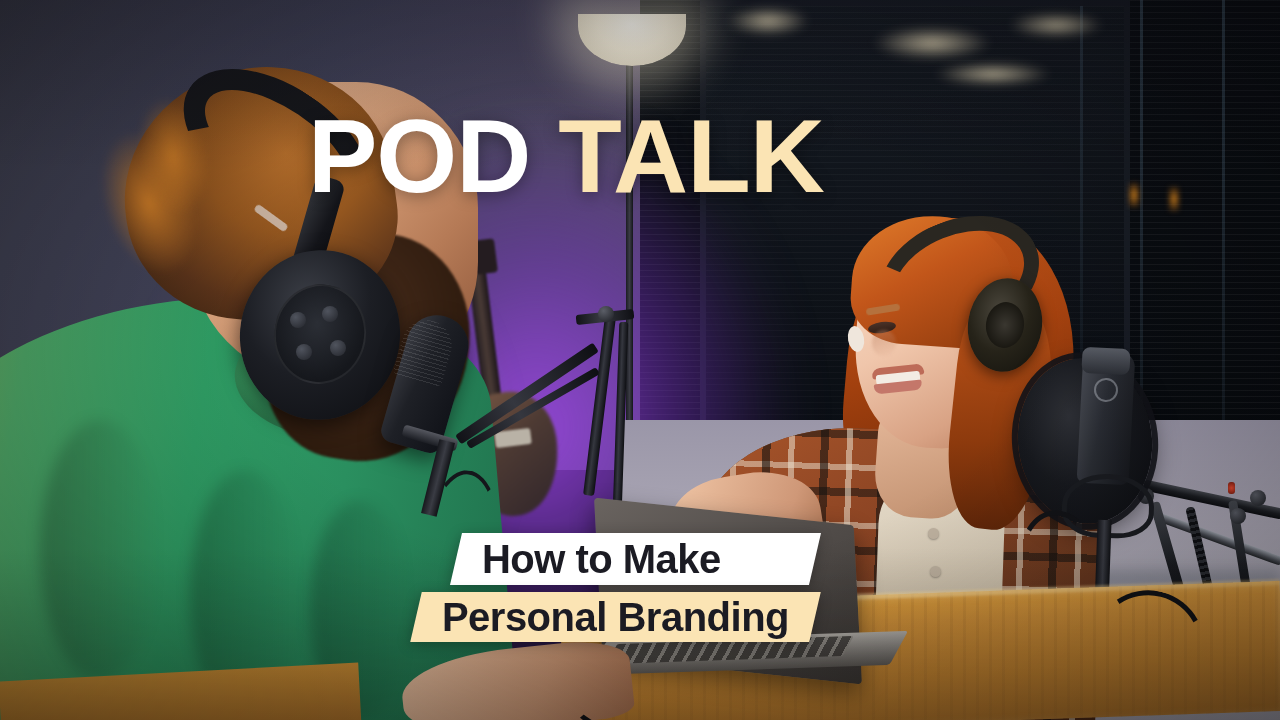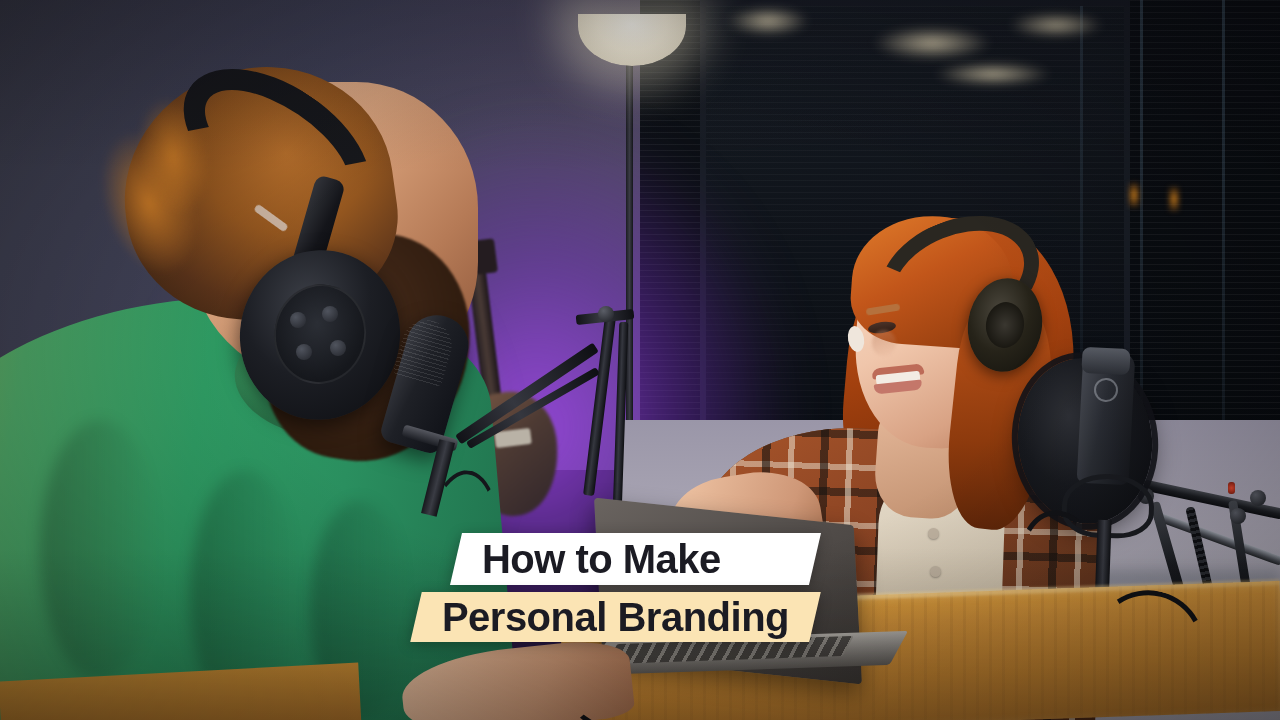--- a/index.html
+++ b/index.html
@@ -620,20 +620,23 @@
     <div class="laptop-keys"></div>
     <div class="man-hand"></div>
     <div class="cable cable-b" style="left:560px; top:636px; width:220px; height:110px; transform:rotate(4deg);"></div>
     <div class="cable cable-w" style="left:460px; top:640px; width:240px; height:120px; transform:rotate(2deg);"></div>
     <div class="cable cable-b" style="left:1050px; top:612px; width:180px; height:160px; transform:rotate(-6deg);"></div>
     <div class="cable" style="left:1086px; top:590px; width:120px; height:130px; transform:rotate(14deg);"></div>
 
     <div class="grade"></div>
   </div>
 
+  <div class="headline">
+    <span class="w1">POD</span><span class="w1">&nbsp;</span><span class="w2">TALK</span>
+  </div>
 
   <div class="banner-wrap">
     <div class="banner banner-1">
       <span>How to Make</span>
     </div>
     <div class="banner banner-2">
       <span>Personal Branding</span>
     </div>
   </div>
 

